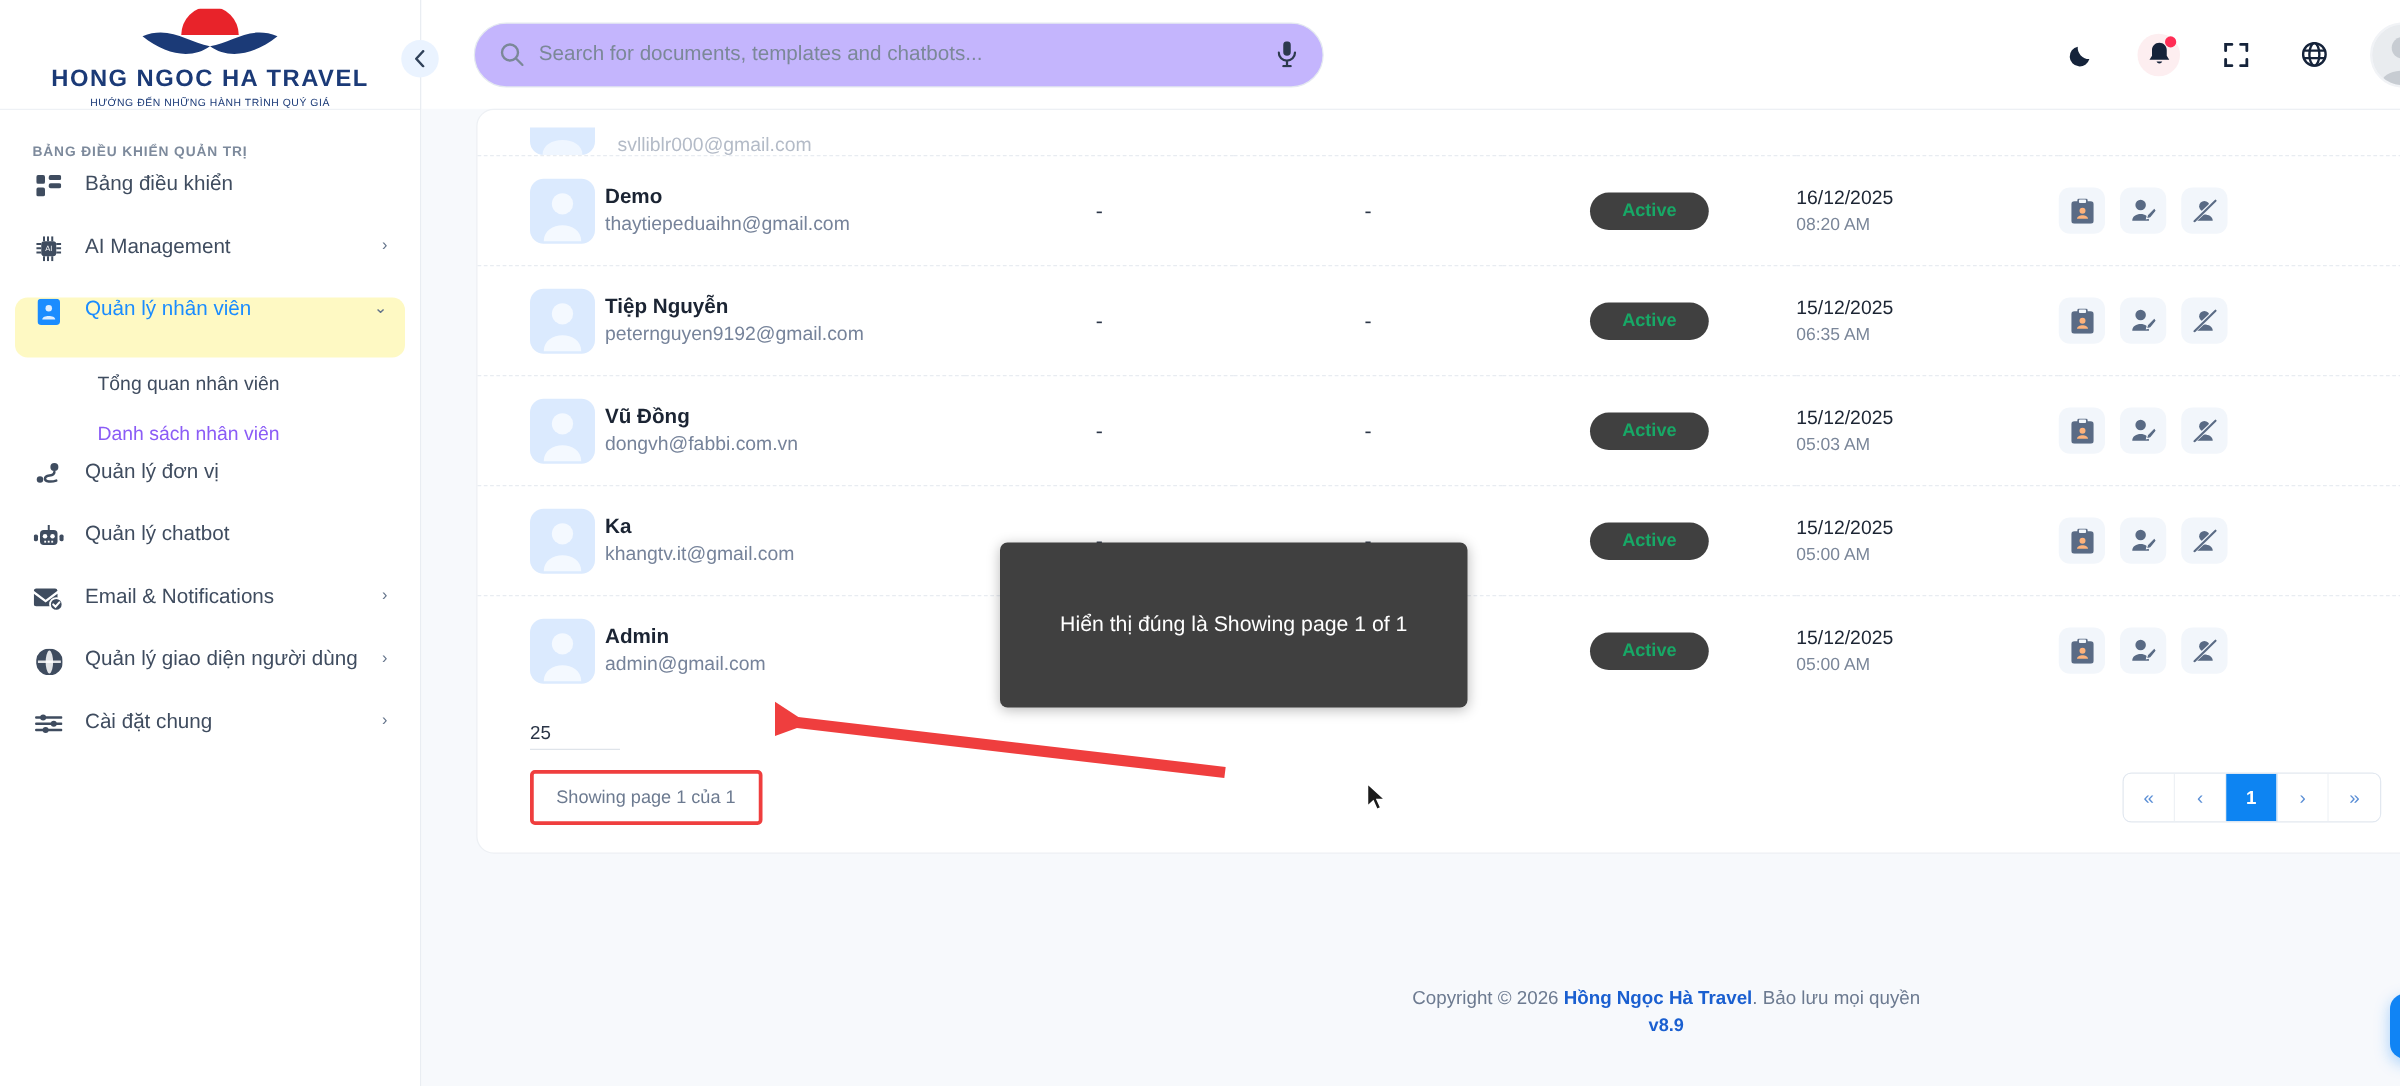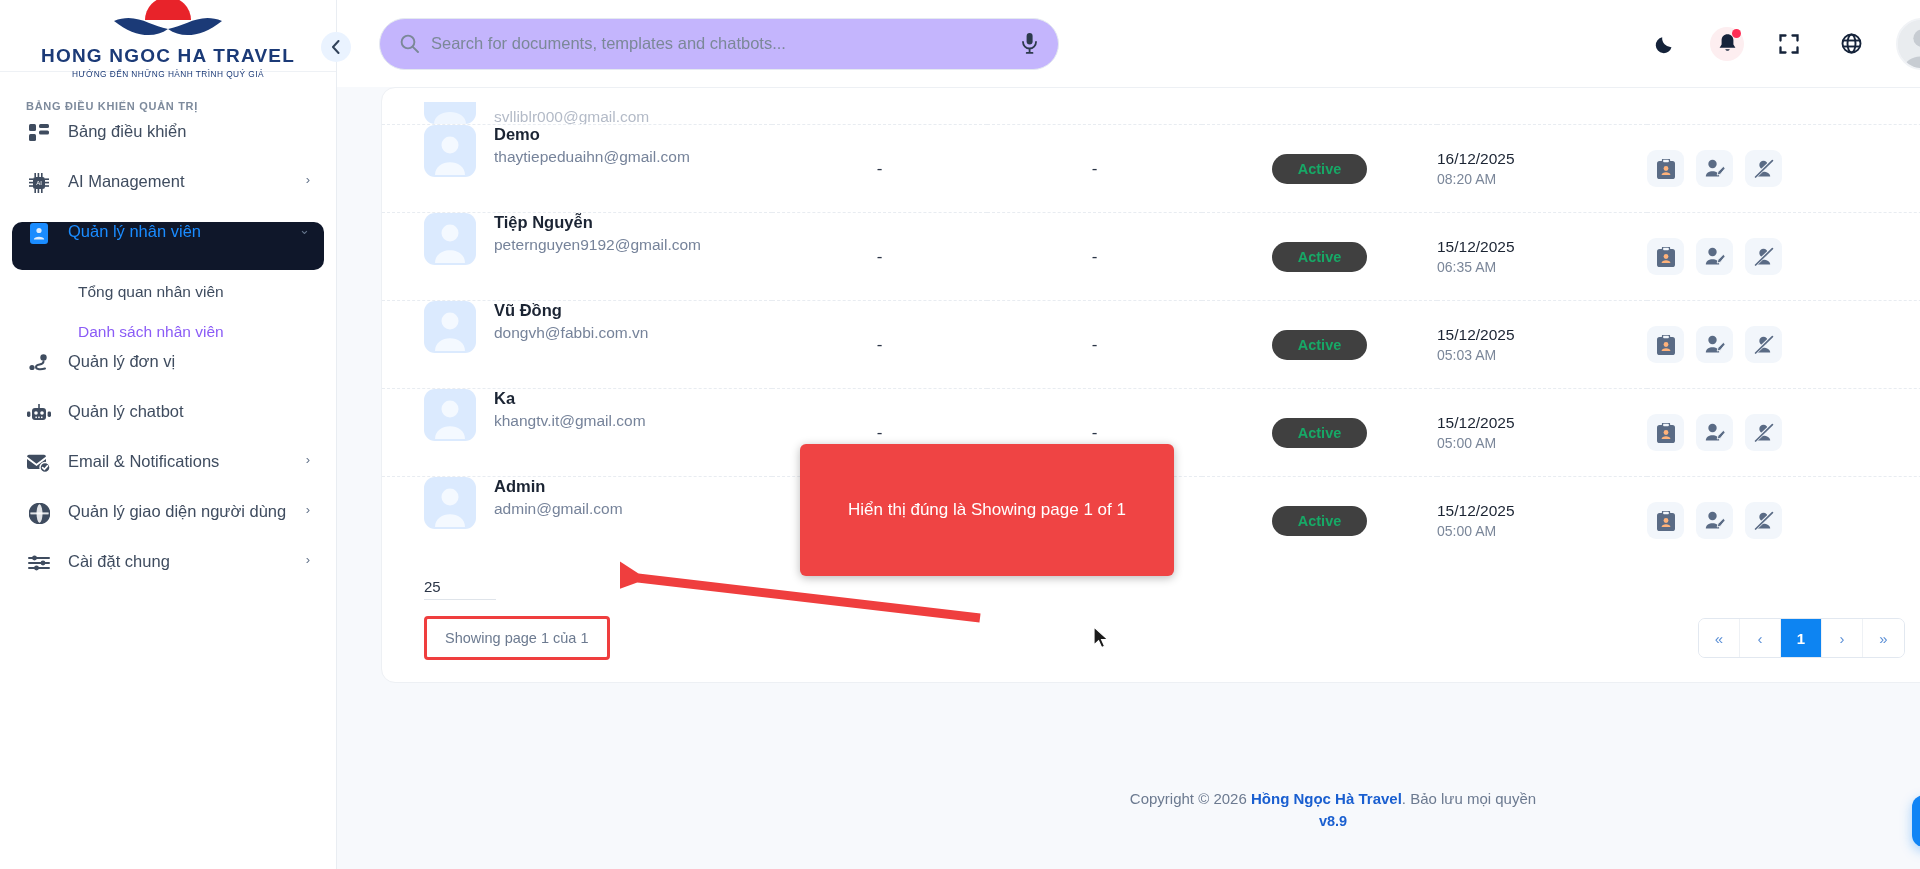--- a/index.html
+++ b/index.html
@@ -15,21 +15,21 @@
   
   .sidebar {
     width: 337px; height: 869px;
     background: #ffffff;
     border-right: 1px solid #e9edf2;
     flex: 0 0 337px;
     position: relative;
     z-index: 5;
   }
   .logo-wrap {
-    height: 72px;
+    height: 88px;
     display: flex; flex-direction: column;
     align-items: center; justify-content: center;
     border-bottom: 1px solid #eef1f5;
     padding-top: 6px;
   }
   .logo-mark { width: 116px; height: 44px; position: relative; }
   .logo-name {
     font-size: 19px; font-weight: bold; letter-spacing: 1.2px;
     color: #1b3a77; margin-top: 2px;
   }
@@ -46,21 +46,21 @@
     height: 48px; border-radius: 10px;
     padding: 0 14px; margin-bottom: 2px;
     cursor: pointer; color: #3f4c5f; font-size: 16.5px;
     position: relative;
   }
   .nav-item .nav-ico {
     width: 26px; height: 22px; margin-right: 16px;
     display: flex; align-items: center; justify-content: center;
     color: #3f4c5f; flex: 0 0 26px;
   }
-  .nav-item.active { background: #0f172a; color: #1a8cff; }
+  .nav-item.active { background: #fef9c3; color: #1a8cff; }
   .nav-item.active .nav-ico { color: #1a8cff; }
   .nav-item .chev { margin-left: auto; color: #64748b; font-size: 13px; }
   .nav-sub {
     padding-left: 66px; font-size: 15.5px; color: #3f4c5f;
     height: 40px; display: flex; align-items: center; cursor: pointer;
   }
   .nav-sub.sel { color: #8b5cf6; }
 
   
   .main { flex: 1 1 auto; position: relative; background: #f7f9fc; height: 869px; }
@@ -126,21 +126,21 @@
   table.emp { width: 100%; border-collapse: collapse; table-layout: fixed; }
   table.emp td { vertical-align: middle; }
   .row-cut { height: 36px; overflow: hidden; }
   tr.erow { border-top: 1px dashed #e8ecf1; }
   .c-user  { width: 390px; padding-left: 42px; }
   .c-dash1 { width: 215px; text-align: center; }
   .c-dash2 { width: 215px; text-align: center; }
   .c-status{ width: 235px; text-align: center; }
   .c-date  { width: 210px; }
   .c-act   { width: 300px; }
-  .user-cell { display: flex; gap: 18px; height: 87px; }
+  .user-cell { display: flex; align-items: center; gap: 8px; height: 87px; }
   .uavatar {
     width: 52px; height: 52px; border-radius: 11px;
     background: #dbeafe; flex: 0 0 52px;
     display: flex; align-items: flex-end; justify-content: center;
     overflow: hidden;
   }
   .uname { font-size: 16.5px; font-weight: bold; color: #1b2433; }
   .umail { font-size: 15.5px; color: #76839a; margin-top: 4px; }
   .dash { color: #2b3547; font-size: 17px; }
   .pill {
@@ -179,22 +179,22 @@
     display: flex; align-items: center; justify-content: center;
     font-size: 15px; color: #5b8fd6; background: #fff; cursor: pointer;
     border-right: 1px solid #eef1f5;
   }
   .pg:last-child { border-right: none; }
   .pg.cur { background: #0d84f2; color: #fff; font-weight: bold; }
 
   
   .anno-box {
     position: absolute;
-    left: 800px; top: 444px; width: 374px; height: 132px;
-    background: #ef4444; border-radius: 6px;
+    left: 800px; top: 434px; width: 374px; height: 132px;
+    background: #404040; border-radius: 6px;
     box-shadow: 0 2px 10px rgba(0,0,0,.28);
     display: flex; align-items: center; justify-content: center;
     color: #fff; font-size: 17px; text-align: center; padding: 0 16px;
     z-index: 40;
   }
   .anno-arrow { position: absolute; left: 620px; top: 560px; z-index: 41; }
 
   
   .page-footer {
     position: absolute; left: 337px; right: 0; bottom: 0;

